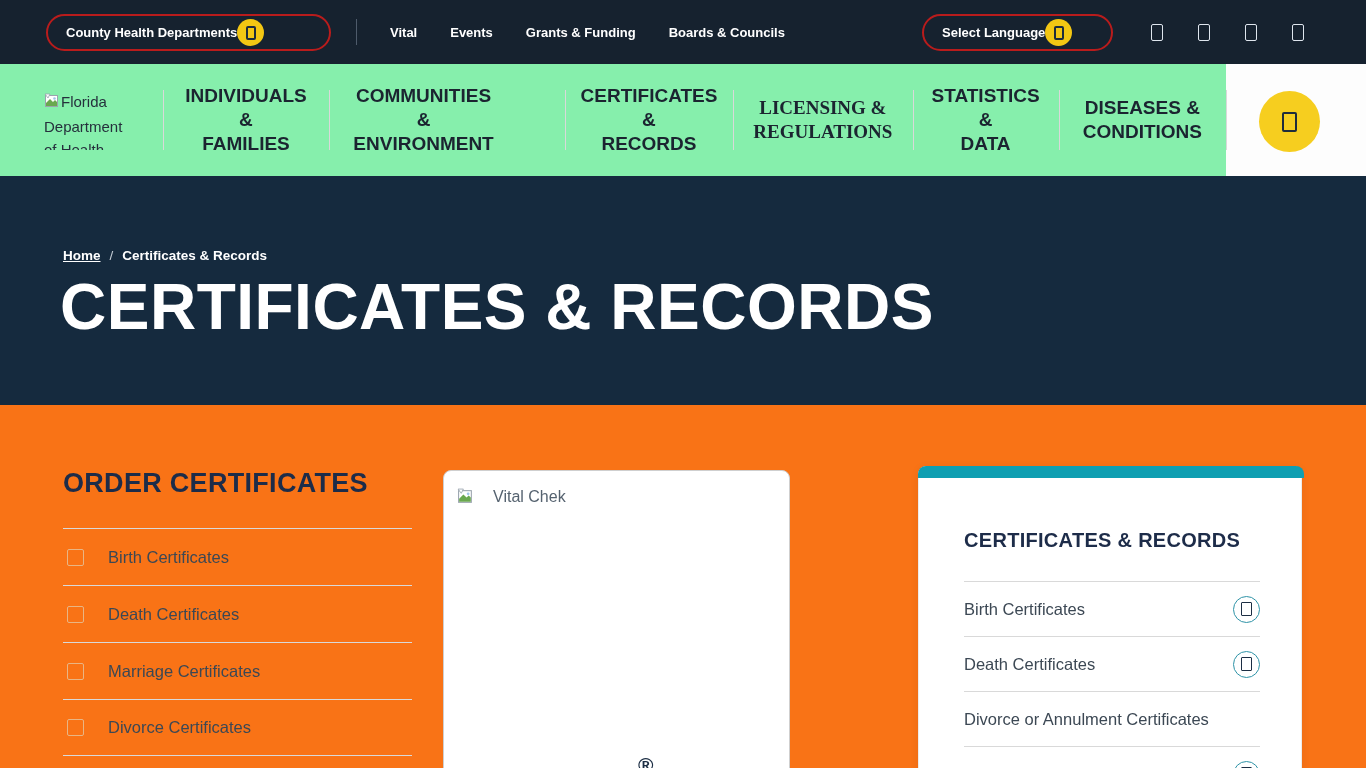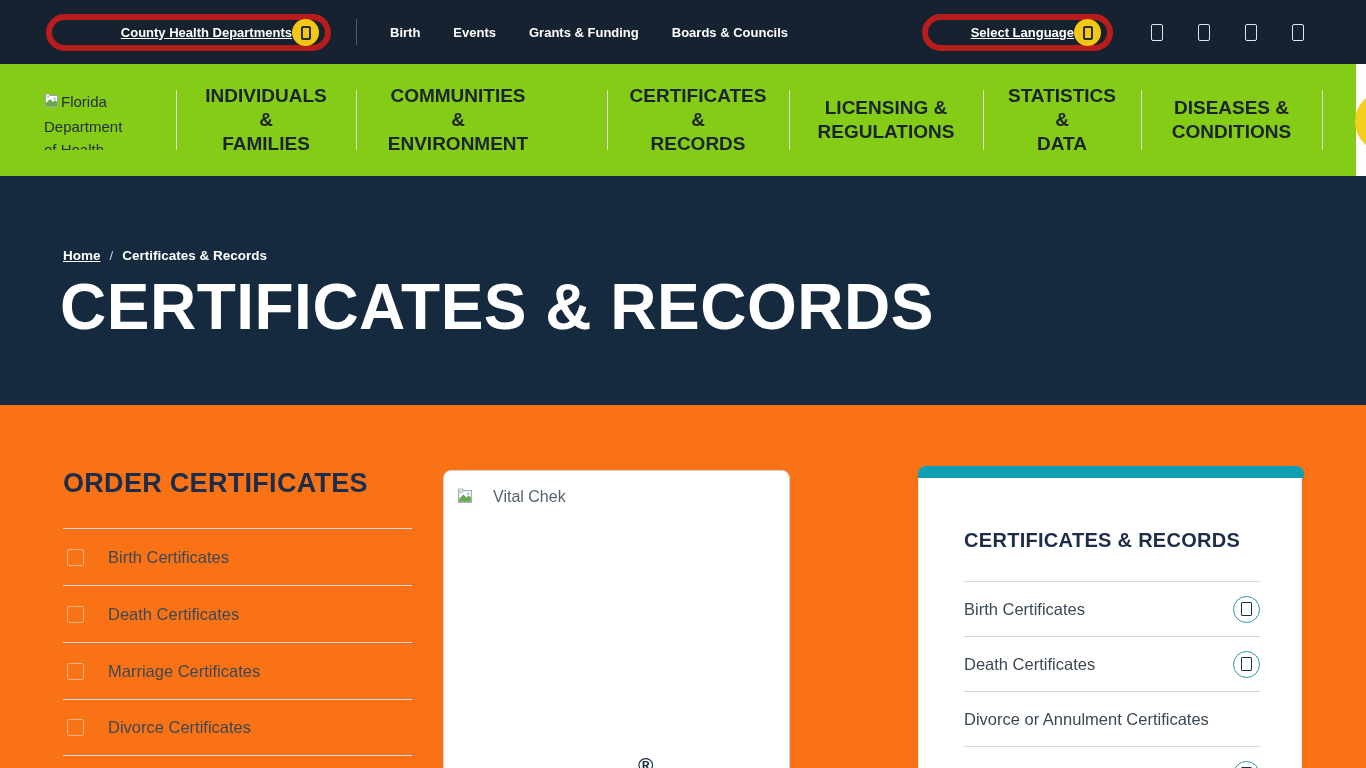--- a/index.html
+++ b/index.html
@@ -15,53 +15,53 @@
   html,body{width:1366px;height:768px;overflow:hidden;}
   body{
     position:relative;
     font-family:"Liberation Sans", sans-serif;
     background:#fdfdfd;
   }
 
   
   .utility-bar{position:absolute;left:0;top:0;width:1366px;height:64px;background:var(--navy-bar);}
   .pill{
-    position:absolute;top:14px;height:37px;border:6px solid #b91c1c;border-radius:19px;
-    display:flex;align-items:center;justify-content:flex-end;
-    color:#fff;font-size:13px;font-weight:bold;cursor:pointer;padding:0 6px 0 18px;text-decoration:underline;
+    position:absolute;top:14px;height:37px;border:2px solid #b91c1c;border-radius:19px;
+    display:flex;align-items:center;justify-content:flex-start;
+    color:#fff;font-size:13px;font-weight:bold;cursor:pointer;padding:0 6px 0 18px;
   }
   .pill-county{left:46px;width:285px;}
   .pill-language{left:922px;width:191px;}
   .yellow-circle{
     width:27px;height:27px;border-radius:50%;background:var(--yellow);
     display:flex;align-items:center;justify-content:center;flex:none;
   }
   .tofu-dark{width:10px;height:14px;border:2px solid #1e2c3c;border-radius:2px;}
   .ubar-divider{position:absolute;left:356px;top:19px;width:1px;height:26px;background:#4e5b6b;}
   .ubar-links{position:absolute;left:390px;top:0;height:64px;display:flex;align-items:center;gap:33px;}
   .ubar-link{color:#fff;font-size:13px;font-weight:bold;text-decoration:none;cursor:pointer;white-space:nowrap;}
   .ubar-social{position:absolute;left:1151px;top:0;height:64px;display:flex;align-items:center;gap:35px;}
   .tofu-light{width:12px;height:17px;border:1px solid #dfe6ee;border-radius:2px;cursor:pointer;}
 
   
-  .main-nav{position:absolute;left:0;top:64px;width:1356px;height:112px;background:#84cc16;display:flex;align-items:center;}
+  .main-nav{position:absolute;left:0;top:64px;width:1226px;height:112px;background:#86efac;display:flex;align-items:center;}
   .logo-cell{width:176px;height:112px;position:relative;cursor:pointer;}
   .logo-alt{
     position:absolute;left:44px;top:26px;width:94px;height:60px;overflow:hidden;
     font-size:15px;line-height:23px;color:#25303c;
   }
   .broken-img{display:inline-block;vertical-align:-2px;margin-right:1px;}
   .nav-item{
     position:relative;height:112px;display:flex;align-items:center;justify-content:center;
     text-align:center;font-size:19px;line-height:24px;font-weight:bold;color:#1b2430;
     white-space:pre-line;cursor:pointer;
   }
   .nav-item::before{content:"";position:absolute;left:0;top:26px;bottom:26px;width:1px;background:var(--divider);}
   .nav-w1{width:180px;} .nav-w2{width:204px;} .nav-w3{width:182px;margin-left:47px;}
-  .nav-w4{width:194px;} .nav-w5{width:158px;} .nav-w6{width:181px;}
+  .nav-w4{width:194px;font-family:Liberation Serif, serif;} .nav-w5{width:158px;} .nav-w6{width:181px;}
   .nav-search-cell{position:relative;flex:1;height:112px;}
   .nav-search-cell::before{content:"";position:absolute;left:0;top:26px;bottom:26px;width:1px;background:var(--divider);}
   .search-circle{
     position:absolute;left:33px;top:27px;width:61px;height:61px;border-radius:50%;
     background:#f6ce1f;display:flex;align-items:center;justify-content:center;cursor:pointer;
   }
   .search-circle .tofu-dark{width:15px;height:20px;}
 
   
   .hero{position:absolute;left:0;top:176px;width:1366px;height:229px;background:var(--hero-navy);}
@@ -118,21 +118,21 @@
 
 <div class="utility-bar">
   <div class="pill pill-county">
     <span>County Health Departments</span>
     <span class="yellow-circle">
         <span class="tofu-dark"></span>
       </span>
   </div>
   <div class="ubar-divider"></div>
   <div class="ubar-links">
-    <a class="ubar-link">Birth</a>
+    <a class="ubar-link">Vital</a>
     <a class="ubar-link">Events</a>
     <a class="ubar-link">Grants &amp; Funding</a>
     <a class="ubar-link">Boards &amp; Councils</a>
   </div>
   <div class="pill pill-language">
     <span>Select Language</span>
     <span class="yellow-circle">
         <span class="tofu-dark"></span>
       </span>
   </div>

